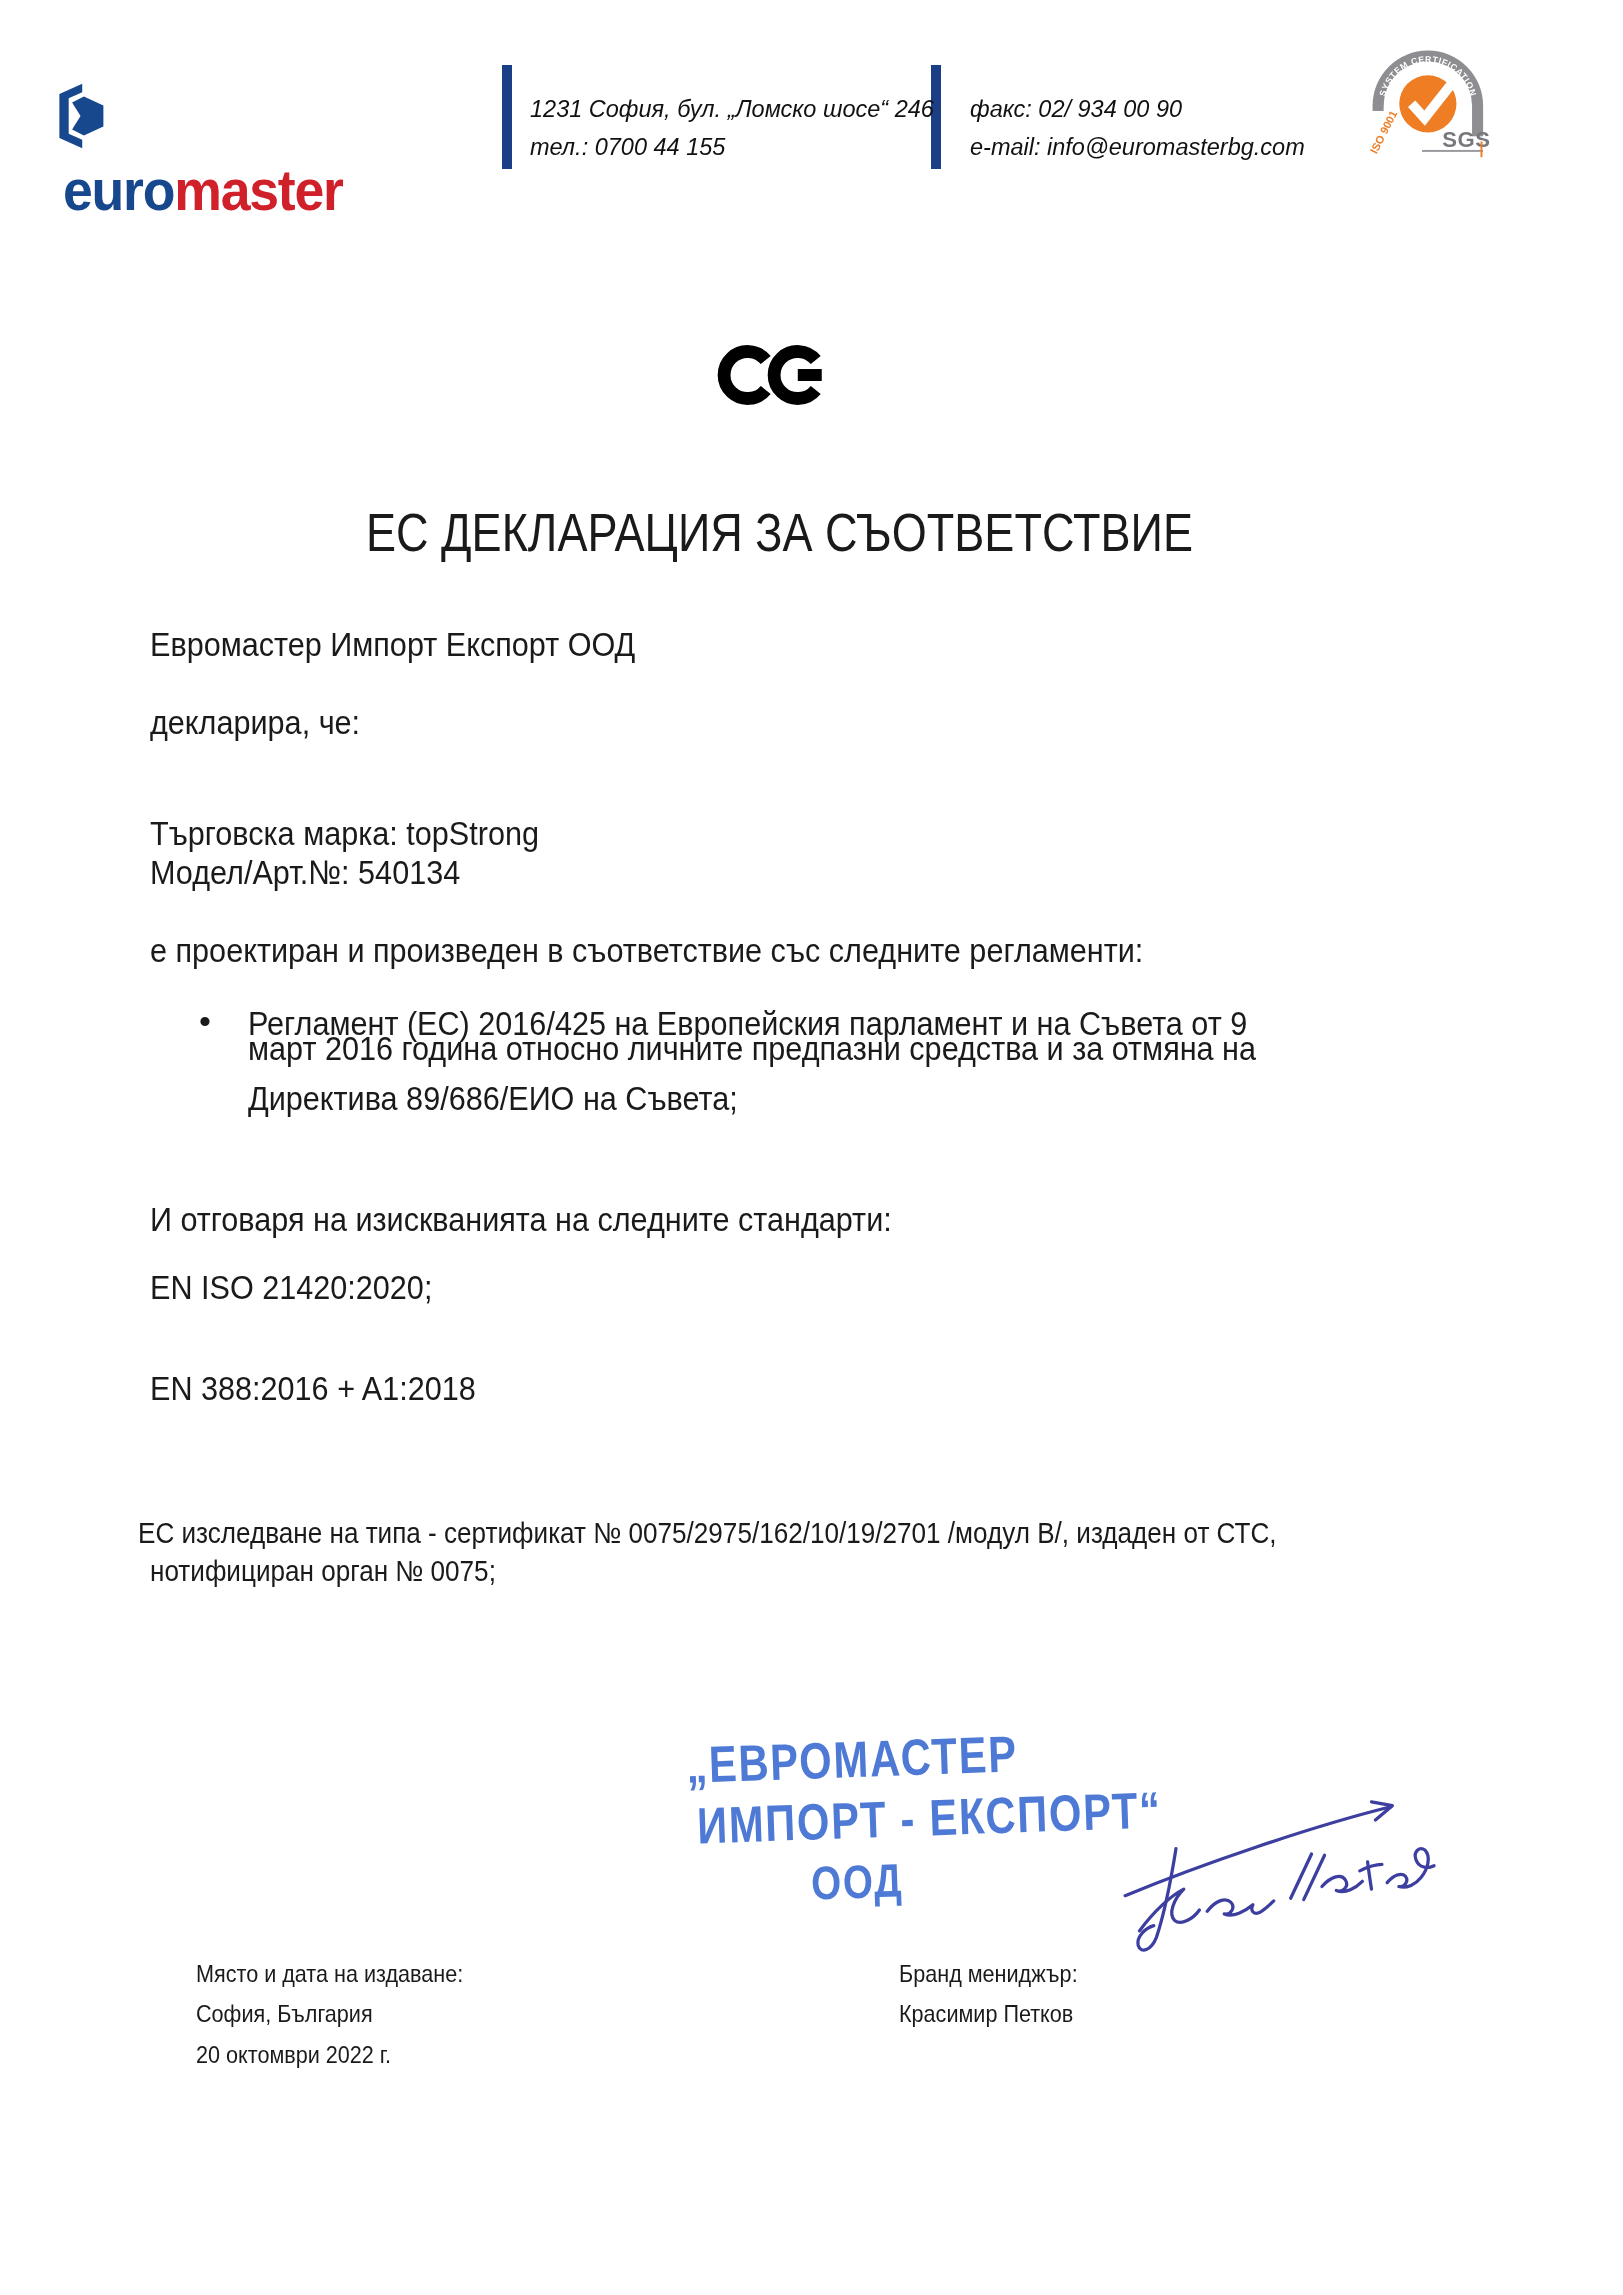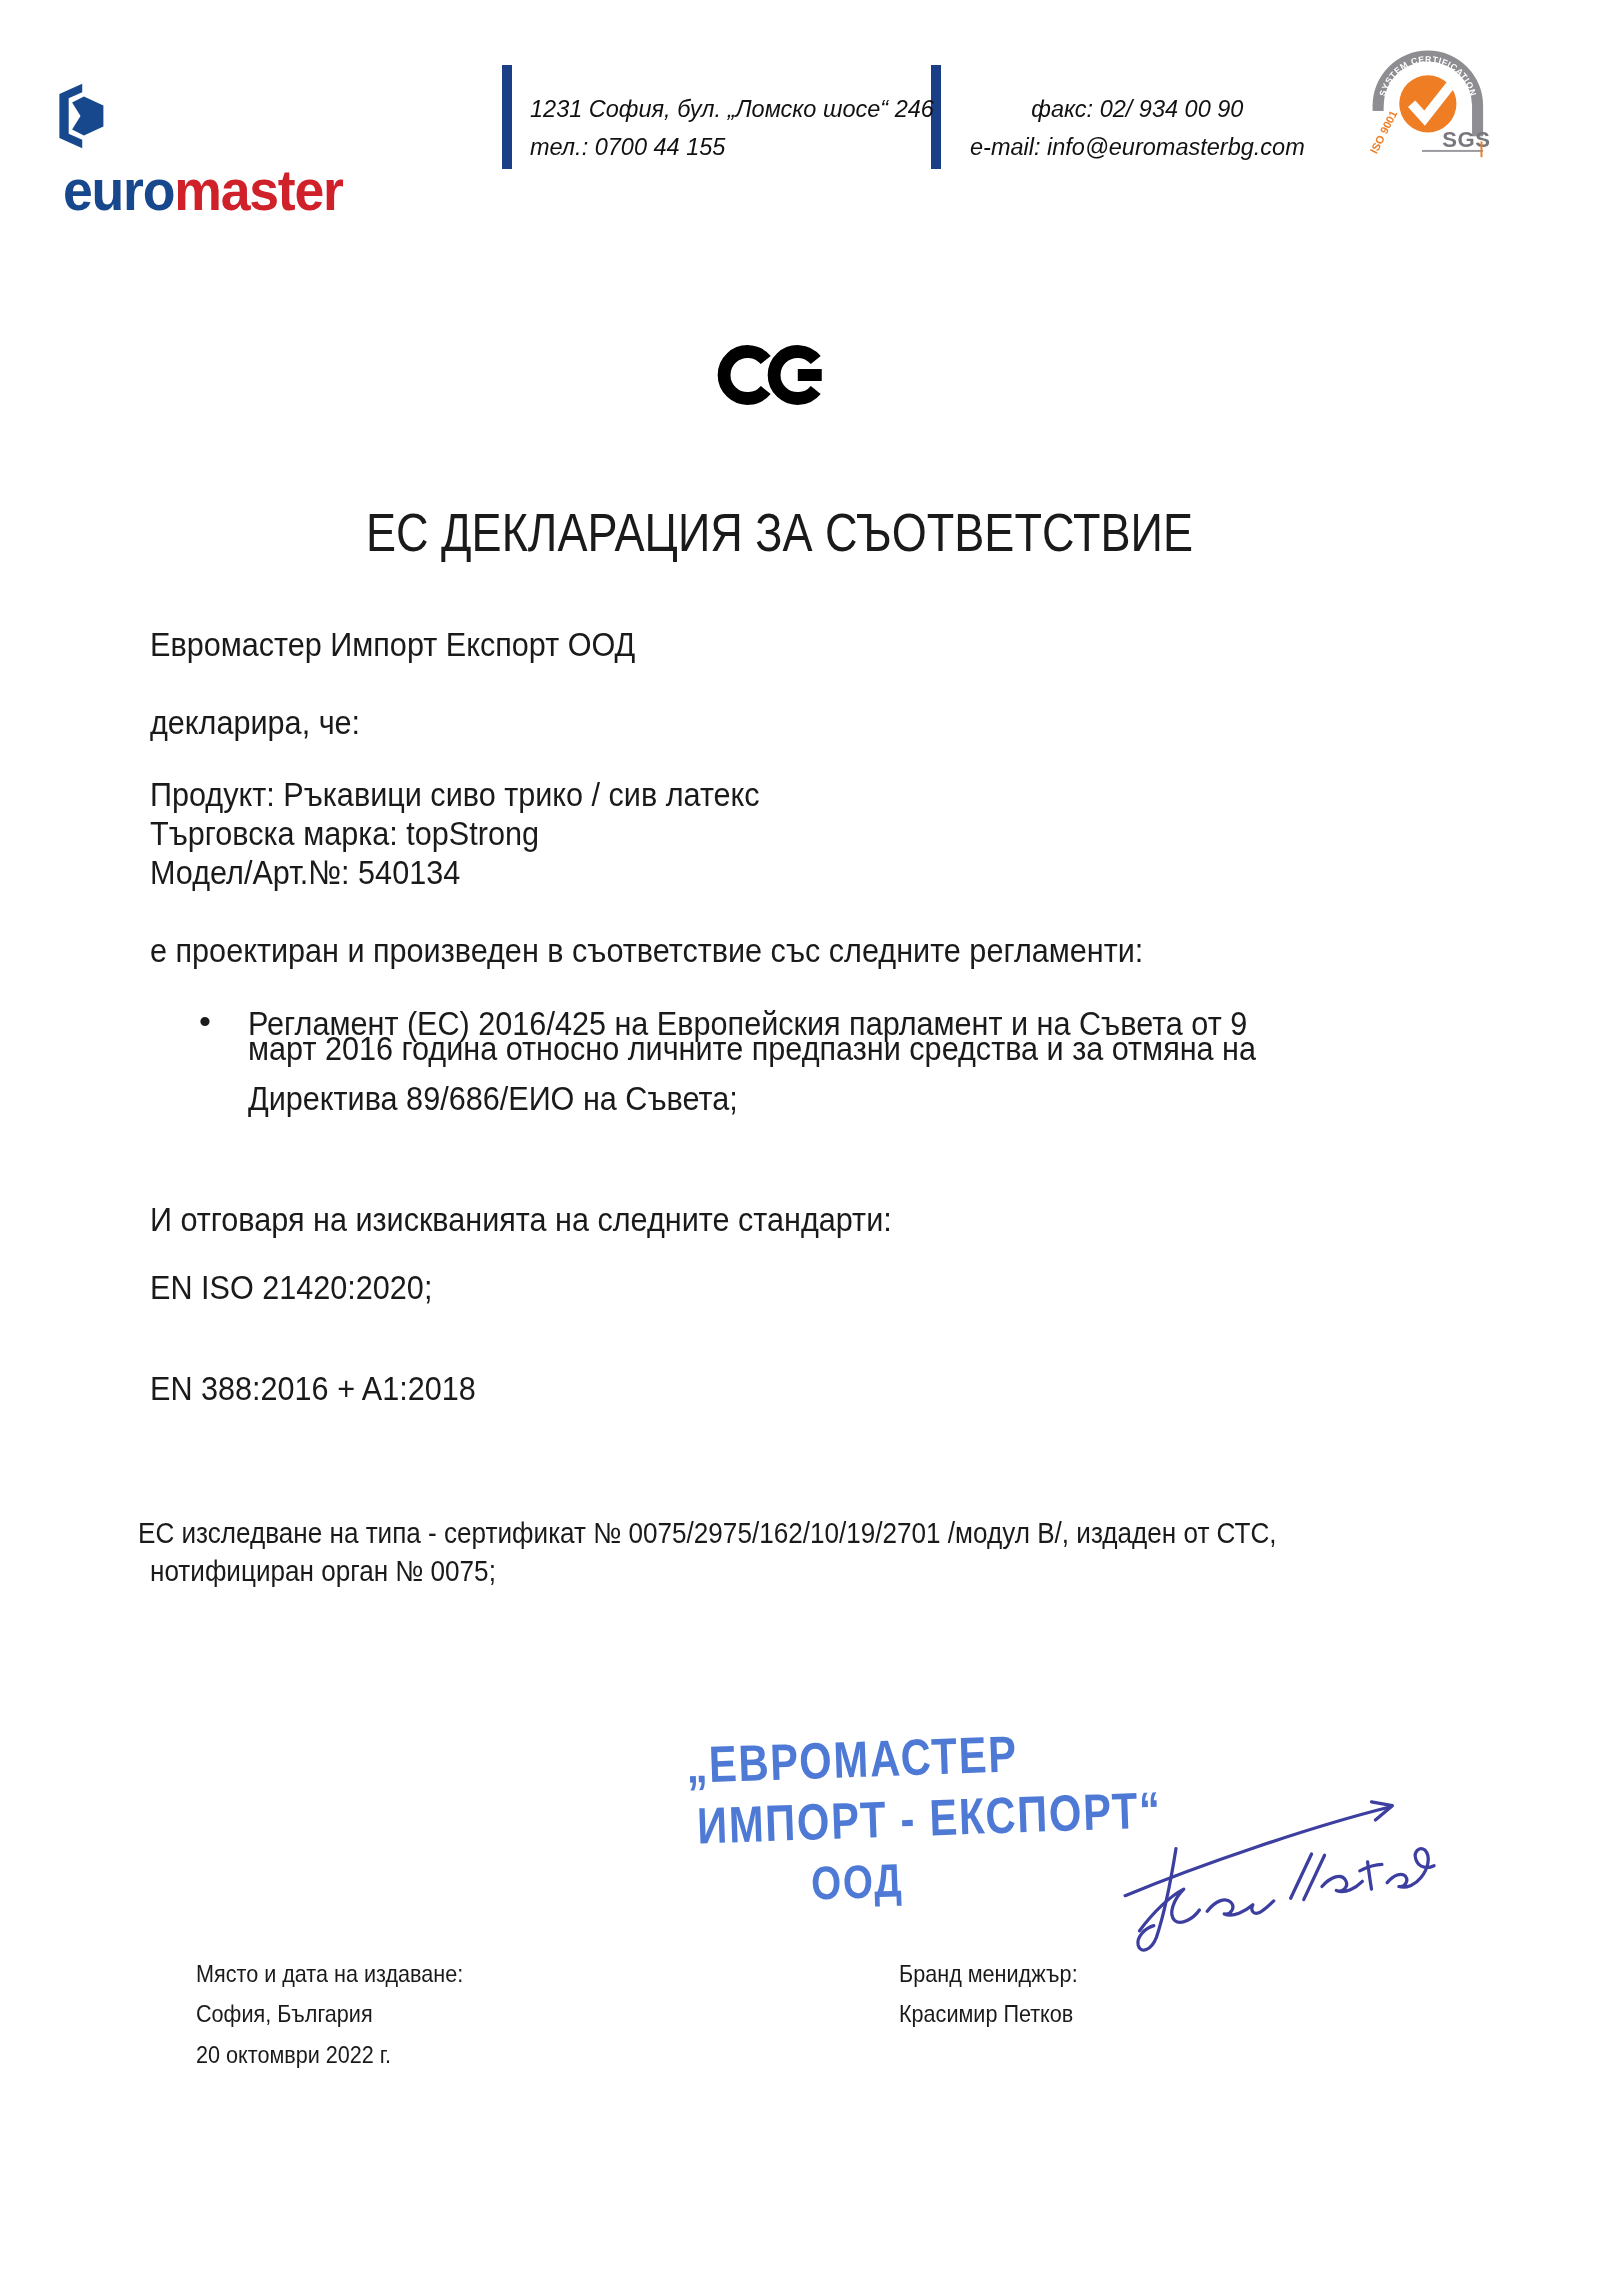--- a/index.html
+++ b/index.html
@@ -58,21 +58,21 @@
   </div>
 
   <div class="vbar" style="left:502px;"></div>
   <div class="vbar" style="left:931px;"></div>
 
   <div class="hdr-block" style="left:530px;top:90px;">
     <div>1231 София, бул. „Ломско шосе“ 246</div>
     <div>тел.: 0700 44 155</div>
   </div>
 
-  <div class="hdr-block" style="left:970px;top:90px;text-align:center;">
+  <div class="hdr-block" style="left:970px;top:90px;">
     <div>факс: 02/ 934 00 90</div>
     <div>e-mail: info@euromasterbg.com</div>
   </div>
 
   <svg class="sgs" viewBox="0 0 192 180">
     <defs>
       <path id="archTextPath" d="M 28 95 A 67 67 0 0 1 162 95"></path>
     </defs>
 
     <path fill="#8d8d92" d="M 10 95 A 85 85 0 0 1 180 95 L 163 95 A 68 68 0 0 0 27 95 Z"></path>
@@ -97,21 +97,20 @@
     <path d="M 114 51 A 55 55 0 1 0 114 121" fill="none" stroke="#000" stroke-width="30"></path>
     <path d="M 231 51 A 55 55 0 1 0 231 121" fill="none" stroke="#000" stroke-width="30"></path>
     <rect x="189" y="72" width="56" height="28" fill="#000"></rect>
   </svg>
 
   <div class="title"><span class="ct">ЕС ДЕКЛАРАЦИЯ ЗА СЪОТВЕТСТВИЕ</span></div>
 
   <div class="line" style="left:150px;top:625px;"><span class="cl">Евромастер Импорт Експорт ООД</span></div>
   <div class="line" style="left:150px;top:703px;"><span class="cl">декларира, че:</span></div>
 
-  <div class="line" style="left:150px;top:775px;"><span class="cl">Продукт: Ръкавици сиво трико / сив латекс</span></div>
   <div class="line" style="left:150px;top:814px;"><span class="cl">Търговска марка: topStrong</span></div>
   <div class="line" style="left:150px;top:853px;"><span class="cl">Модел/Арт.№: 540134</span></div>
 
   <div class="line" style="left:150px;top:931px;"><span class="cl">е проектиран и произведен в съответствие със следните регламенти:</span></div>
 
   <div class="bullet-dot" style="left:199px;top:1002px;">•</div>
   <div class="line" style="left:248px;top:1004px;"><span class="cl">Регламент (ЕС) 2016/425 на Европейския парламент и на Съвета от 9</span></div>
   <div class="line" style="left:248px;top:1029px;"><span class="cl">март 2016 година относно личните предпазни средства и за отмяна на</span></div>
   <div class="line" style="left:248px;top:1079px;"><span class="cl">Директива 89/686/ЕИО на Съвета;</span></div>
 

